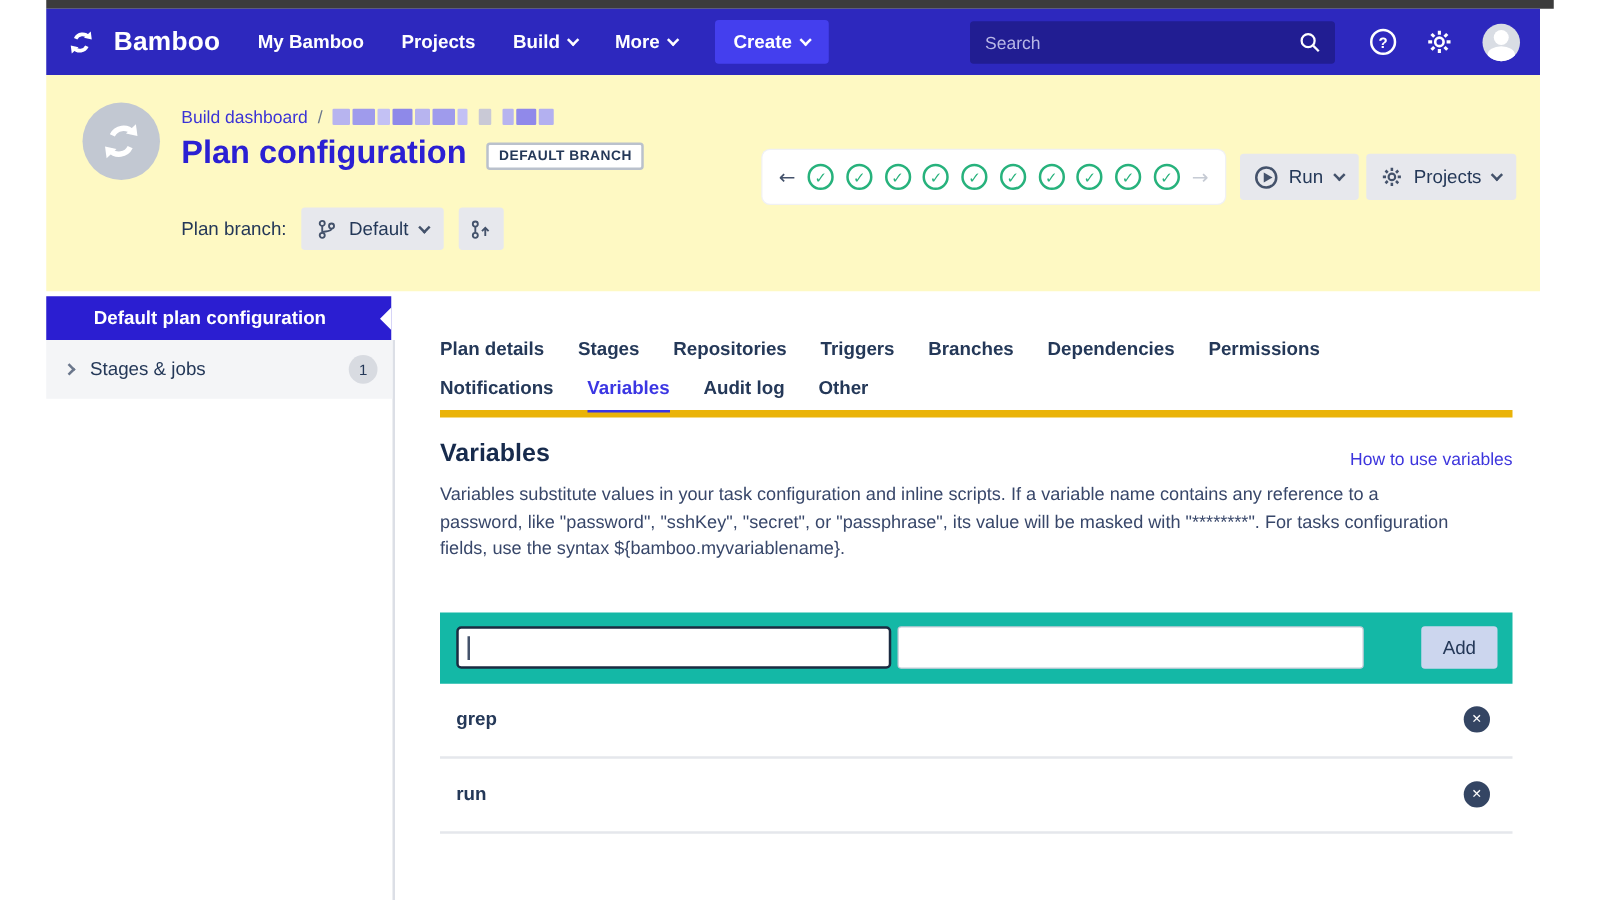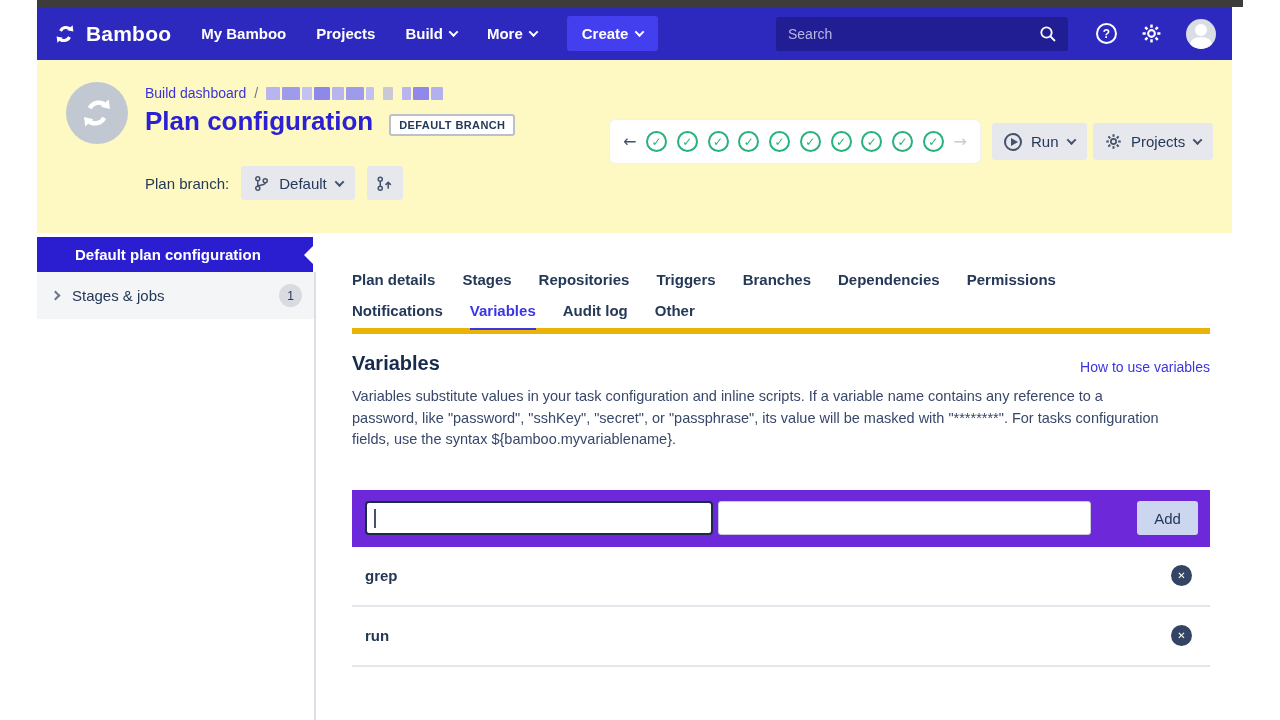--- a/index.html
+++ b/index.html
@@ -12,21 +12,21 @@
     overflow:hidden;
   }
   
   .top-strip { position:absolute; left:37px; top:0; width:1206px; height:7px; background:#3c3c3c; }
 
   
   .navbar {
     position:absolute; left:37px; top:7px; width:1195px; height:53px;
     background:#2d28be; display:flex; align-items:center; padding:0 16px;
   }
-  .brand { display:flex; align-items:flex-start; gap:9px; margin-right:30px; cursor:pointer; }
+  .brand { display:flex; align-items:flex-start; gap:14px; margin-right:30px; cursor:pointer; }
   .brand-glyph { width:24px; height:24px; display:inline-block; }
   .brand-name { color:#fff; font-size:21px; font-weight:bold; letter-spacing:.2px; }
   .nav-items { display:flex; align-items:center; gap:30px; }
   .nav-item { color:#fff; font-size:15px; font-weight:bold; cursor:pointer; display:flex; align-items:center; gap:7px; }
   .chev { width:7px; height:7px; border-right:2px solid currentColor; border-bottom:2px solid currentColor; transform:rotate(45deg) translate(-1px,-1px); display:inline-block; }
   .create-btn {
     margin-left:30px; background:#443fee; color:#fff; font-size:15px; font-weight:bold;
     border:none; border-radius:3px; padding:9px 15px; display:flex; align-items:center; gap:8px; cursor:pointer;
   }
   .nav-spacer { flex:1; }
@@ -131,21 +131,21 @@
   .section-title { font-size:20px; font-weight:bold; color:#172b4d; }
   .help-link { font-size:14px; color:#3d35dd; cursor:pointer; }
 
   .description { margin-top:11px; width:808px; font-size:14.5px; line-height:21.5px; color:#38476a; }
 
   .var-table-head { display:flex; margin-top:34px; font-size:13px; font-weight:bold; color:#6b7890; }
   .col-name { margin-left:13px; width:352px; }
   .col-value { }
 
   .add-row {
-    margin-top:39px; height:57px; background:#6d28d9; display:flex; align-items:center;
+    margin-top:39px; height:57px; background:#14b8a6; display:flex; align-items:center;
   }
   .name-input-wrap { position:relative; margin-left:13px; }
   .name-input {
     width:348px; height:34px; background:#fff; border:2px solid #1b2b41; border-radius:4px;
     font-size:15px; padding:0 10px; outline:none; font-family:"Liberation Sans","DejaVu Sans",sans-serif;
   }
   .caret { position:absolute; left:9px; top:8px; width:1.5px; height:19px; background:#44526b; }
   .value-input {
     margin-left:5px; width:373px; height:34px; background:#fff; border:1px solid #c6ccd8; border-radius:3px;
     font-size:15px; padding:0 10px; outline:none; font-family:"Liberation Sans","DejaVu Sans",sans-serif;

